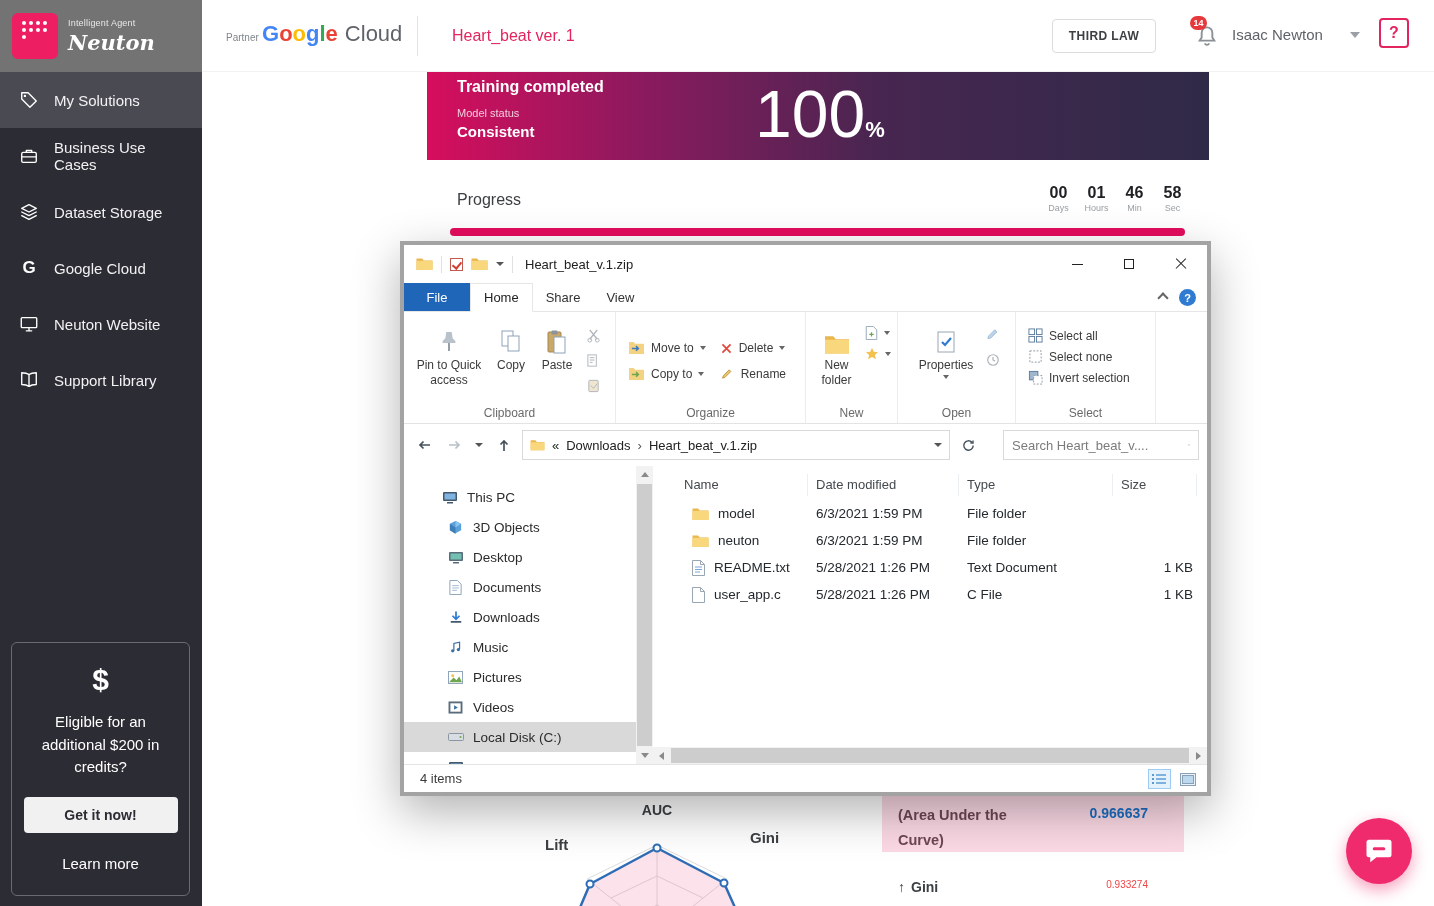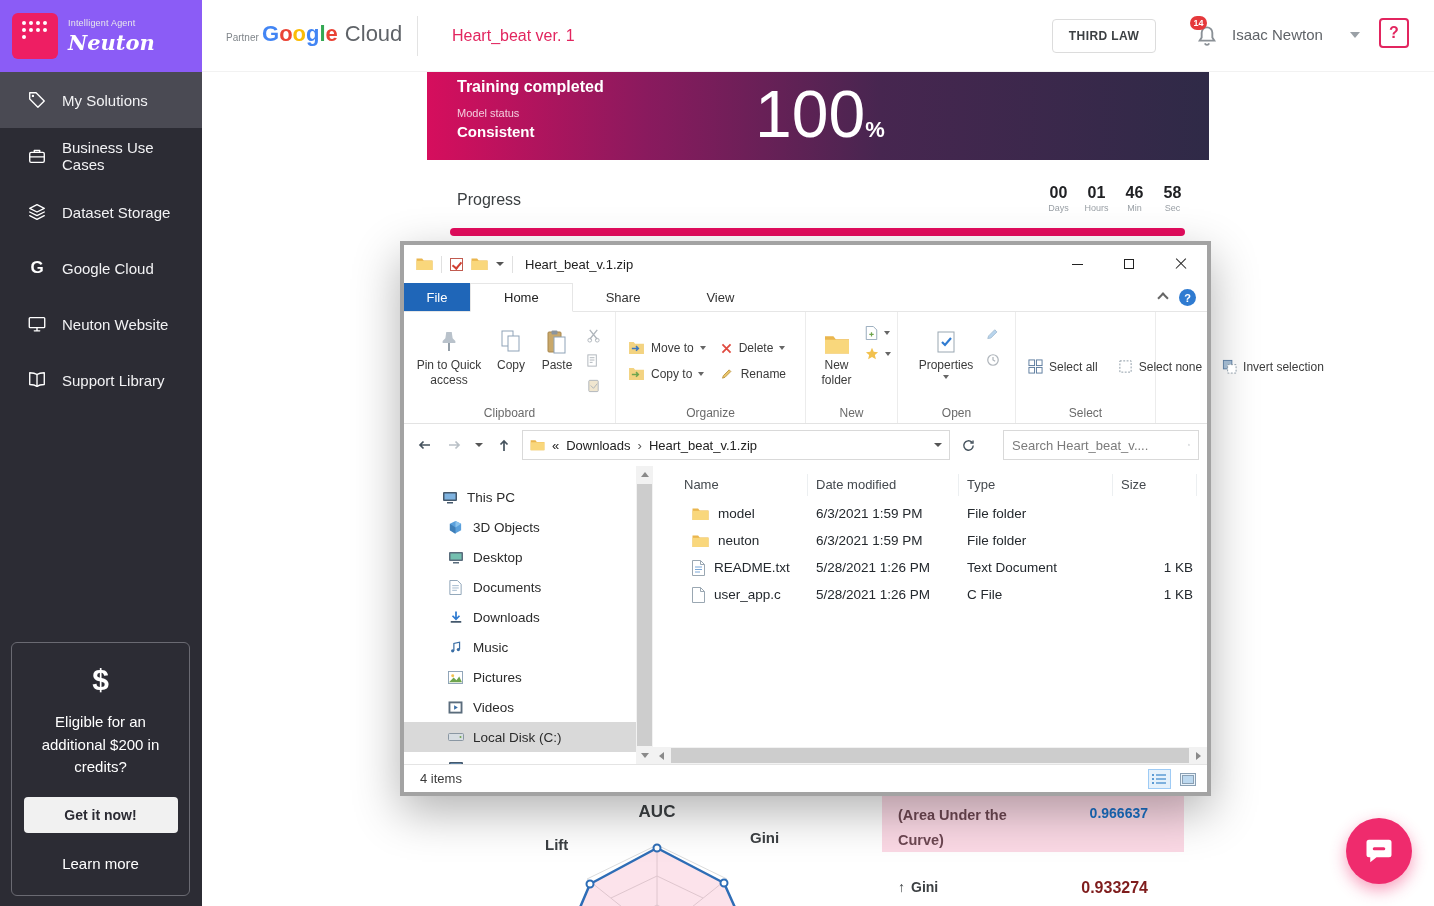--- a/index.html
+++ b/index.html
@@ -2,26 +2,26 @@
 <html><head>
 <meta charset="utf-8">
 <style>
   *{margin:0;padding:0;box-sizing:border-box}
   html,body{width:1434px;height:906px;overflow:hidden;background:#fff;
     font-family:"Liberation Sans", sans-serif;}
   #app{position:relative;width:1434px;height:906px;background:#fff;overflow:hidden}
 
   
   #sidebar{position:absolute;left:0;top:0;width:202px;height:906px;background:#2c2c34;color:#fff;z-index:5}
-  .logo-row{display:flex;align-items:center;gap:10px;padding:12px 12px;height:72px;background:#8b5cf6}
+  .logo-row{display:flex;align-items:center;gap:10px;padding:12px 12px;height:72px;background:#737373}
   .logo-mark{width:46px;height:46px;background:#ee1e63;border-radius:6px;display:flex;flex-wrap:wrap;gap:3px;padding:8px 10px;align-content:flex-start}
   .logo-dot{width:4px;height:4px;background:#fff;border-radius:50%}
   .brand-top{font-size:9px;color:#e8e8ec;letter-spacing:.2px}
   .brand-name{font-family:"DejaVu Serif",serif;font-style:italic;font-weight:bold;font-size:21px;margin-top:2px}
-  .side-item{display:flex;align-items:center;gap:14px;height:56px;padding:0 26px;font-size:15px;color:#f2f2f4;cursor:pointer}
+  .side-item{display:flex;align-items:center;gap:14px;height:56px;padding:0 18px;font-size:15px;color:#f2f2f4;cursor:pointer}
   .side-item.active{background:#4a4a53}
   .side-ico{width:22px;height:22px;flex:0 0 22px;display:flex;align-items:center;justify-content:center}
   .side-ico svg{stroke:#fff;fill:none;stroke-width:1.5;stroke-linejoin:round;stroke-linecap:round}
   .gglyph{font-size:17px;font-weight:bold;color:#fff}
   .promo{position:absolute;left:11px;right:12px;top:642px;bottom:10px;border:1px solid #6a6a72;border-radius:6px;text-align:center;padding:20px 14px;display:flex;flex-direction:column;align-items:center}
   .promo-symbol{font-size:30px;font-weight:bold}
   .promo-text{font-size:15px;line-height:1.5;margin-top:14px}
   .promo-btn{width:154px;height:36px;background:#f1f1f1;color:#2b2b33;font-weight:bold;font-size:14px;border:none;border-radius:4px;margin-top:18px;cursor:pointer}
   .promo-link{font-size:15px;color:#fff;margin-top:22px;cursor:pointer}
 
@@ -52,30 +52,30 @@
   #progress{position:absolute;left:427px;top:160px;width:782px;height:90px;background:#fff;z-index:1}
   .progress-label{position:absolute;left:30px;top:31px;font-size:16px;color:#3c4043}
   .timer{position:absolute;right:24px;top:24px;display:flex;gap:13px}
   .t-col{text-align:center;min-width:25px}
   .t-val{font-size:16px;font-weight:bold;color:#202124}
   .t-unit{font-size:9px;color:#9aa0a6;margin-top:1px}
   .pbar{position:absolute;left:23px;right:24px;top:68px;height:8px;background:#e50c5e;border-radius:4px}
 
   
   #analytics{position:absolute;left:427px;top:796px;width:782px;height:110px;background:#fff;z-index:1}
-  .radar-top-label{position:absolute;left:200px;top:6px;width:60px;text-align:center;font-size:17px;font-weight:bold;color:#3c4043}
+  .radar-top-label{position:absolute;left:200px;top:6px;width:60px;text-align:center;font-size:14px;font-weight:bold;color:#3c4043}
   .radar-left-label{position:absolute;left:118px;top:40px;font-size:15px;font-weight:bold;color:#3c4043}
   .radar-right-label{position:absolute;left:323px;top:33px;font-size:15px;font-weight:bold;color:#3c4043}
   .radar-svg{position:absolute;left:65px;top:44px}
   .metric-auc{position:absolute;left:455px;top:0;width:302px;height:56px;background:#fbd9e5}
   .auc-label{position:absolute;left:16px;top:7px;width:150px;font-size:14.5px;font-weight:bold;color:#6d4752;line-height:1.75}
   .auc-value{position:absolute;right:36px;top:9px;font-size:14px;font-weight:bold;color:#1a6fc4}
   .metric-gini{position:absolute;left:455px;top:62px;width:302px;height:48px;background:#fff}
   .gini-label{position:absolute;left:16px;top:21px;font-size:14px;font-weight:bold;color:#3c4043;display:flex;gap:6px}
-  .gini-value{position:absolute;right:36px;top:21px;font-size:16px;font-weight:bold;color:#7f1d1d}
+  .gini-value{position:absolute;right:36px;top:21px;font-size:10px;font-weight:normal;color:#ef4444}
 
   
   #chat-btn{position:absolute;right:22px;bottom:22px;width:66px;height:66px;border-radius:50%;background:#ef2b6d;z-index:60;display:flex;align-items:center;justify-content:center;box-shadow:0 6px 16px rgba(239,43,109,.45);cursor:pointer}
 
   
   #explorer{position:absolute;left:400px;top:241px;width:811px;height:555px;background:#fff;z-index:50;border:4px solid #a3a3a3;box-shadow:0 16px 44px rgba(0,0,0,.30);display:flex;flex-direction:column;font-size:13px;color:#1f1f1f}
   .titlebar{position:relative;height:38px;flex:0 0 38px;display:flex;align-items:center;padding-left:12px;gap:8px}
   .qat-sep{width:1px;height:17px;background:#e0e0e0}
   .qat-check{width:13px;height:13px;border:1px solid #c15b50;background:#fff;position:relative}
   .qat-check::after{content:"";position:absolute;left:3px;top:1px;width:4px;height:7px;border-right:2px solid #d23f31;border-bottom:2px solid #d23f31;transform:rotate(40deg)}
@@ -84,37 +84,37 @@
   .win-controls{position:absolute;right:0;top:0;height:100%;display:flex}
   .wc{width:52px;height:100%;display:flex;align-items:center;justify-content:center;cursor:pointer}
   .wc-min-glyph{width:11px;height:1px;background:#222}
   .wc-max-glyph{width:10px;height:10px;border:1px solid #222}
   .wc-close-glyph{position:relative;width:12px;height:12px}
   .wc-close-glyph::before,.wc-close-glyph::after{content:"";position:absolute;left:-1px;top:5px;width:14px;height:1.4px;background:#222}
   .wc-close-glyph::before{transform:rotate(45deg)}.wc-close-glyph::after{transform:rotate(-45deg)}
 
   .tabsrow{position:relative;height:29px;flex:0 0 29px;display:flex;background:#fff;border-bottom:1px solid #e6e6e6}
   .tab-file{width:66px;background:#1f66b8;color:#fff;font-size:13px;display:flex;align-items:center;justify-content:center;cursor:pointer}
-  .tab{padding:0 33px;display:flex;align-items:center;font-size:13px;color:#333;cursor:pointer}
+  .tab{padding:0 13px;display:flex;align-items:center;font-size:13px;color:#333;cursor:pointer}
   .tab.active{border:1px solid #e6e6e6;border-bottom:1px solid #fff;margin-bottom:-1px;color:#222}
   .ribbon-collapse{position:absolute;right:40px;top:11px;width:8px;height:8px;border-top:2px solid #666;border-left:2px solid #666;transform:rotate(45deg);cursor:pointer}
   .ribbon-help{position:absolute;right:11px;top:6px;width:17px;height:17px;border-radius:50%;background:#2f7bd1;color:#fff;font-size:11px;font-weight:bold;display:flex;align-items:center;justify-content:center;cursor:pointer}
 
   .ribbon{position:relative;height:112px;flex:0 0 112px;border-bottom:1px solid #e3e3e3;display:flex;background:#fff}
   .rgroup{position:relative;height:100%;border-right:1px solid #ececec;padding:5px 6px 18px;display:flex}
   .rgroup-label{position:absolute;bottom:3px;left:0;right:0;text-align:center;font-size:12px;color:#6a6a6a}
   .bigbtn{padding-top:4px;text-align:center;font-size:12px;color:#3b3b3b;line-height:1.25;cursor:pointer}
   .bigbtn .bico{height:34px;display:flex;align-items:flex-end;justify-content:center;margin-bottom:3px}
   .bb-pin{width:78px}.bb-copy{width:46px}.bb-paste{width:46px}.bb-newfolder{width:50px}.bb-props{width:68px}
   .smallcol{display:flex;flex-direction:column;gap:7px;padding-top:9px;margin-left:4px}
   .sico{width:18px;height:18px;display:flex;align-items:center;justify-content:center;opacity:.55;cursor:pointer}
   .orgcol{display:flex;flex-direction:column;gap:12px;padding-top:24px;margin-right:14px}
   .smallbtn{display:flex;align-items:center;gap:6px;font-size:12px;color:#3b3b3b;white-space:nowrap;cursor:pointer}
   .rcaret{width:0;height:0;border-left:3.5px solid transparent;border-right:3.5px solid transparent;border-top:4px solid #666}
-  .selcol{display:flex;flex-direction:row;gap:20px;padding-top:11px}
+  .selcol{display:flex;flex-direction:column;gap:6px;padding-top:11px}
 
   .addrrow{height:42px;flex:0 0 42px;display:flex;align-items:center;padding:0 8px;gap:6px;background:#fff}
   .nav-arrow{width:24px;height:24px;display:flex;align-items:center;justify-content:center;cursor:pointer}
   .addrbox{width:428px;height:30px;border:1px solid #d9d9d9;display:flex;align-items:center;padding:0 7px;gap:7px;background:#fff}
   .crumb{font-size:13px;color:#222;cursor:pointer}
   .crumb-sep{color:#555;font-size:13px}
   .addr-caret{margin-left:auto}
   .searchbox{margin-left:auto;width:196px;height:30px;border:1px solid #d9d9d9;display:flex;align-items:center;padding:0 8px;background:#fff}
   .searchbox input{flex:1;border:none;outline:none;font-size:13px;color:#444;font-family:"Liberation Sans",sans-serif}
   .searchbox input::placeholder{color:#7b7b7b}

